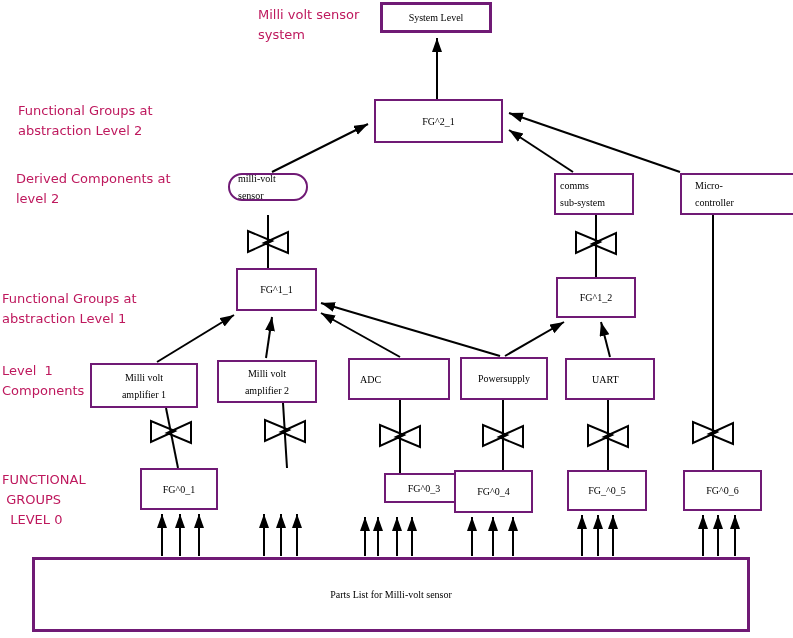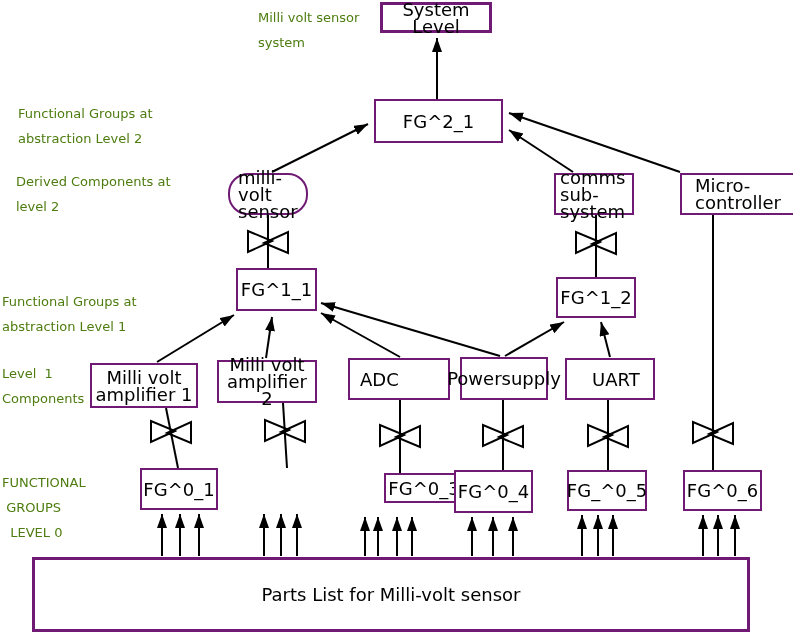--- a/index.html
+++ b/index.html
@@ -6,26 +6,26 @@
   .canvas{
     position:relative; width:793px; height:638px; background:#ffffff;
     font-family:"DejaVu Sans","Liberation Sans",sans-serif;
     color:#000; overflow:hidden;
   }
   .wires{position:absolute;left:0;top:0;width:793px;height:638px;}
   .wires line{stroke:#000;stroke-width:2;}
   .node{
     position:absolute; box-sizing:border-box; background:#fff;
     border:2px solid #701a75; display:flex; align-items:center; justify-content:center;
-    font-size:18px; line-height:17px; text-align:center; white-space:pre-line;
+    font-size:10px; line-height:17px; text-align:center; white-space:pre-line;font-family:Liberation Serif, serif;
   }
   .node.thick{border-width:3px;}
   .node.left{justify-content:flex-start; text-align:left;}
   .lbl{
-    position:absolute; font-size:13px; line-height:25px; white-space:pre; color:#4d7c0f;
+    position:absolute; font-size:13px; line-height:20px; white-space:pre; color:#be185d;
   }
 </style>
 </head>
 <body>
 
 <div class="canvas">
 
   <svg class="wires" viewBox="0 0 793 638" xmlns="http://www.w3.org/2000/svg">
     <defs>
       <marker id="ah" markerWidth="8" markerHeight="6" refX="7" refY="2.5" orient="auto" markerUnits="strokeWidth">
@@ -109,21 +109,21 @@
 abstraction Level 1</div>
   <div class="lbl" style="left:2px;top:361px;">Level  1
 Components</div>
   <div class="lbl" style="left:2px;top:470px;">FUNCTIONAL
  GROUPS
   LEVEL 0</div>
 
   <div class="node thick" style="left:380px;top:2px;width:112px;height:31px;">System Level</div>
   <div class="node" style="left:374px;top:99px;width:129px;height:44px;">FG^2_1</div>
 
-  <div class="node left" style="left:228px;top:173px;width:80px;height:42px;padding-left:8px;border-radius:20px;">milli-volt
+  <div class="node left" style="left:228px;top:173px;width:80px;height:28px;padding-left:8px;border-radius:20px;">milli-volt
 sensor</div>
   <div class="node left" style="left:554px;top:173px;width:80px;height:42px;padding-left:4px;">comms
 sub-system</div>
   <div class="node left" style="left:680px;top:173px;width:132px;height:42px;padding-left:13px;">Micro-
 controller</div>
 
   <div class="node" style="left:236px;top:268px;width:81px;height:43px;">FG^1_1</div>
   <div class="node" style="left:556px;top:277px;width:80px;height:41px;">FG^1_2</div>
 
   <div class="node" style="left:90px;top:363px;width:108px;height:45px;">Milli volt

